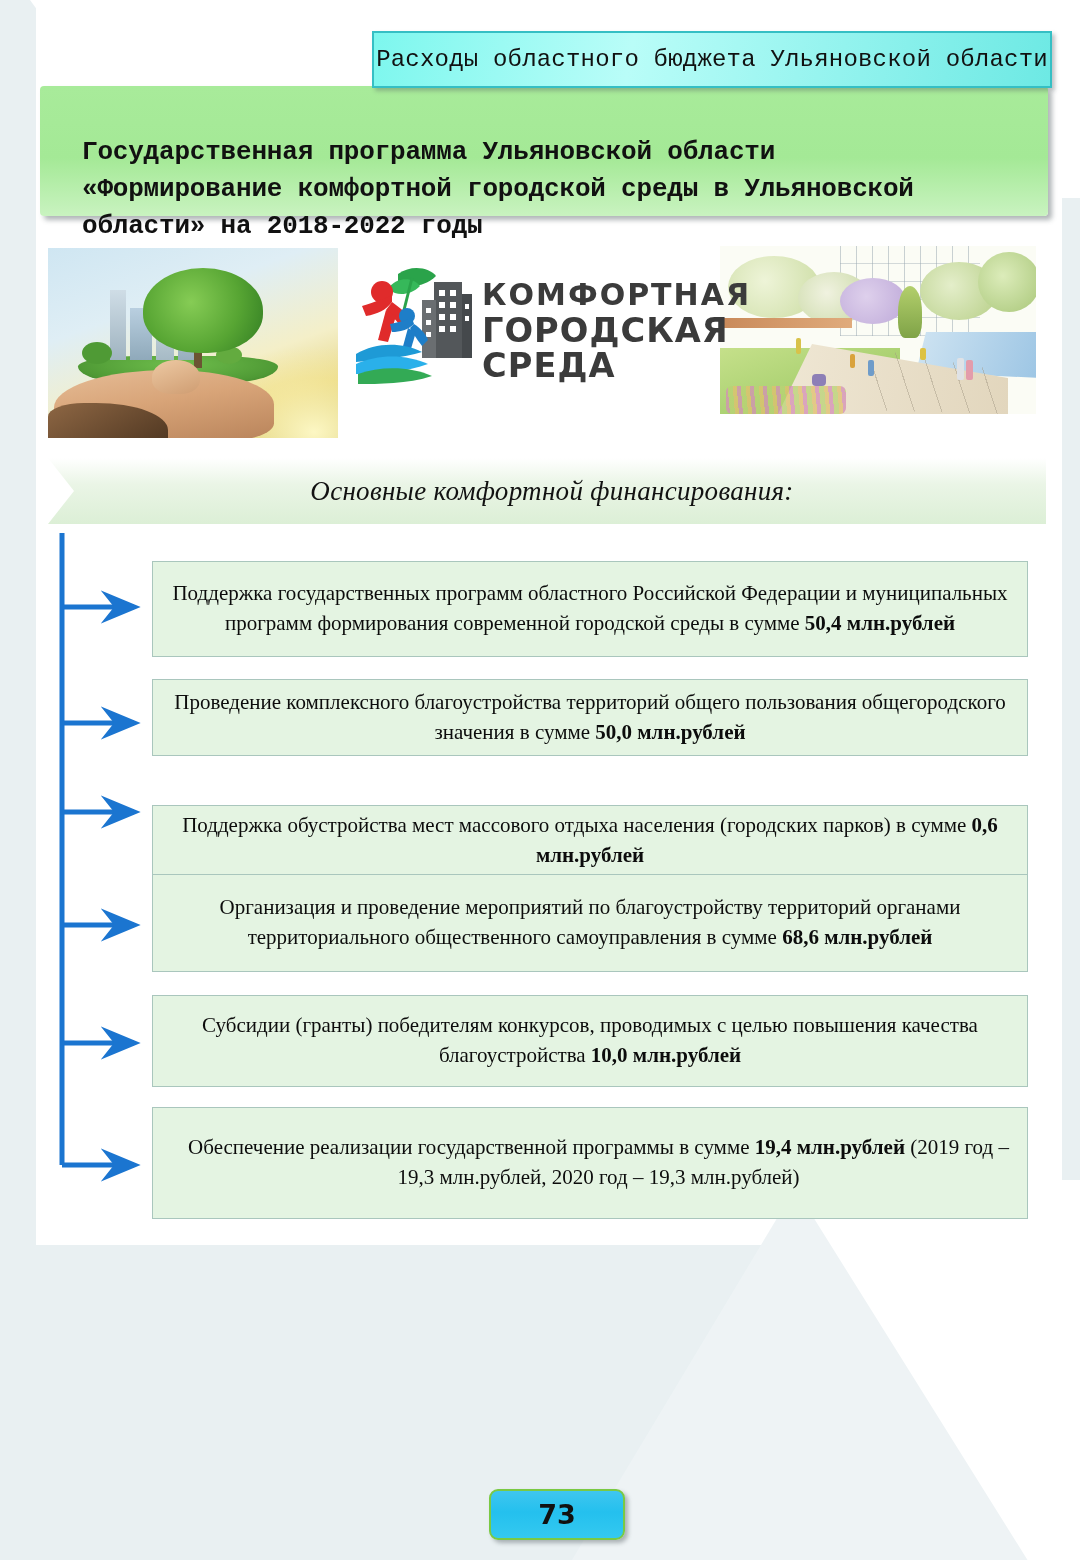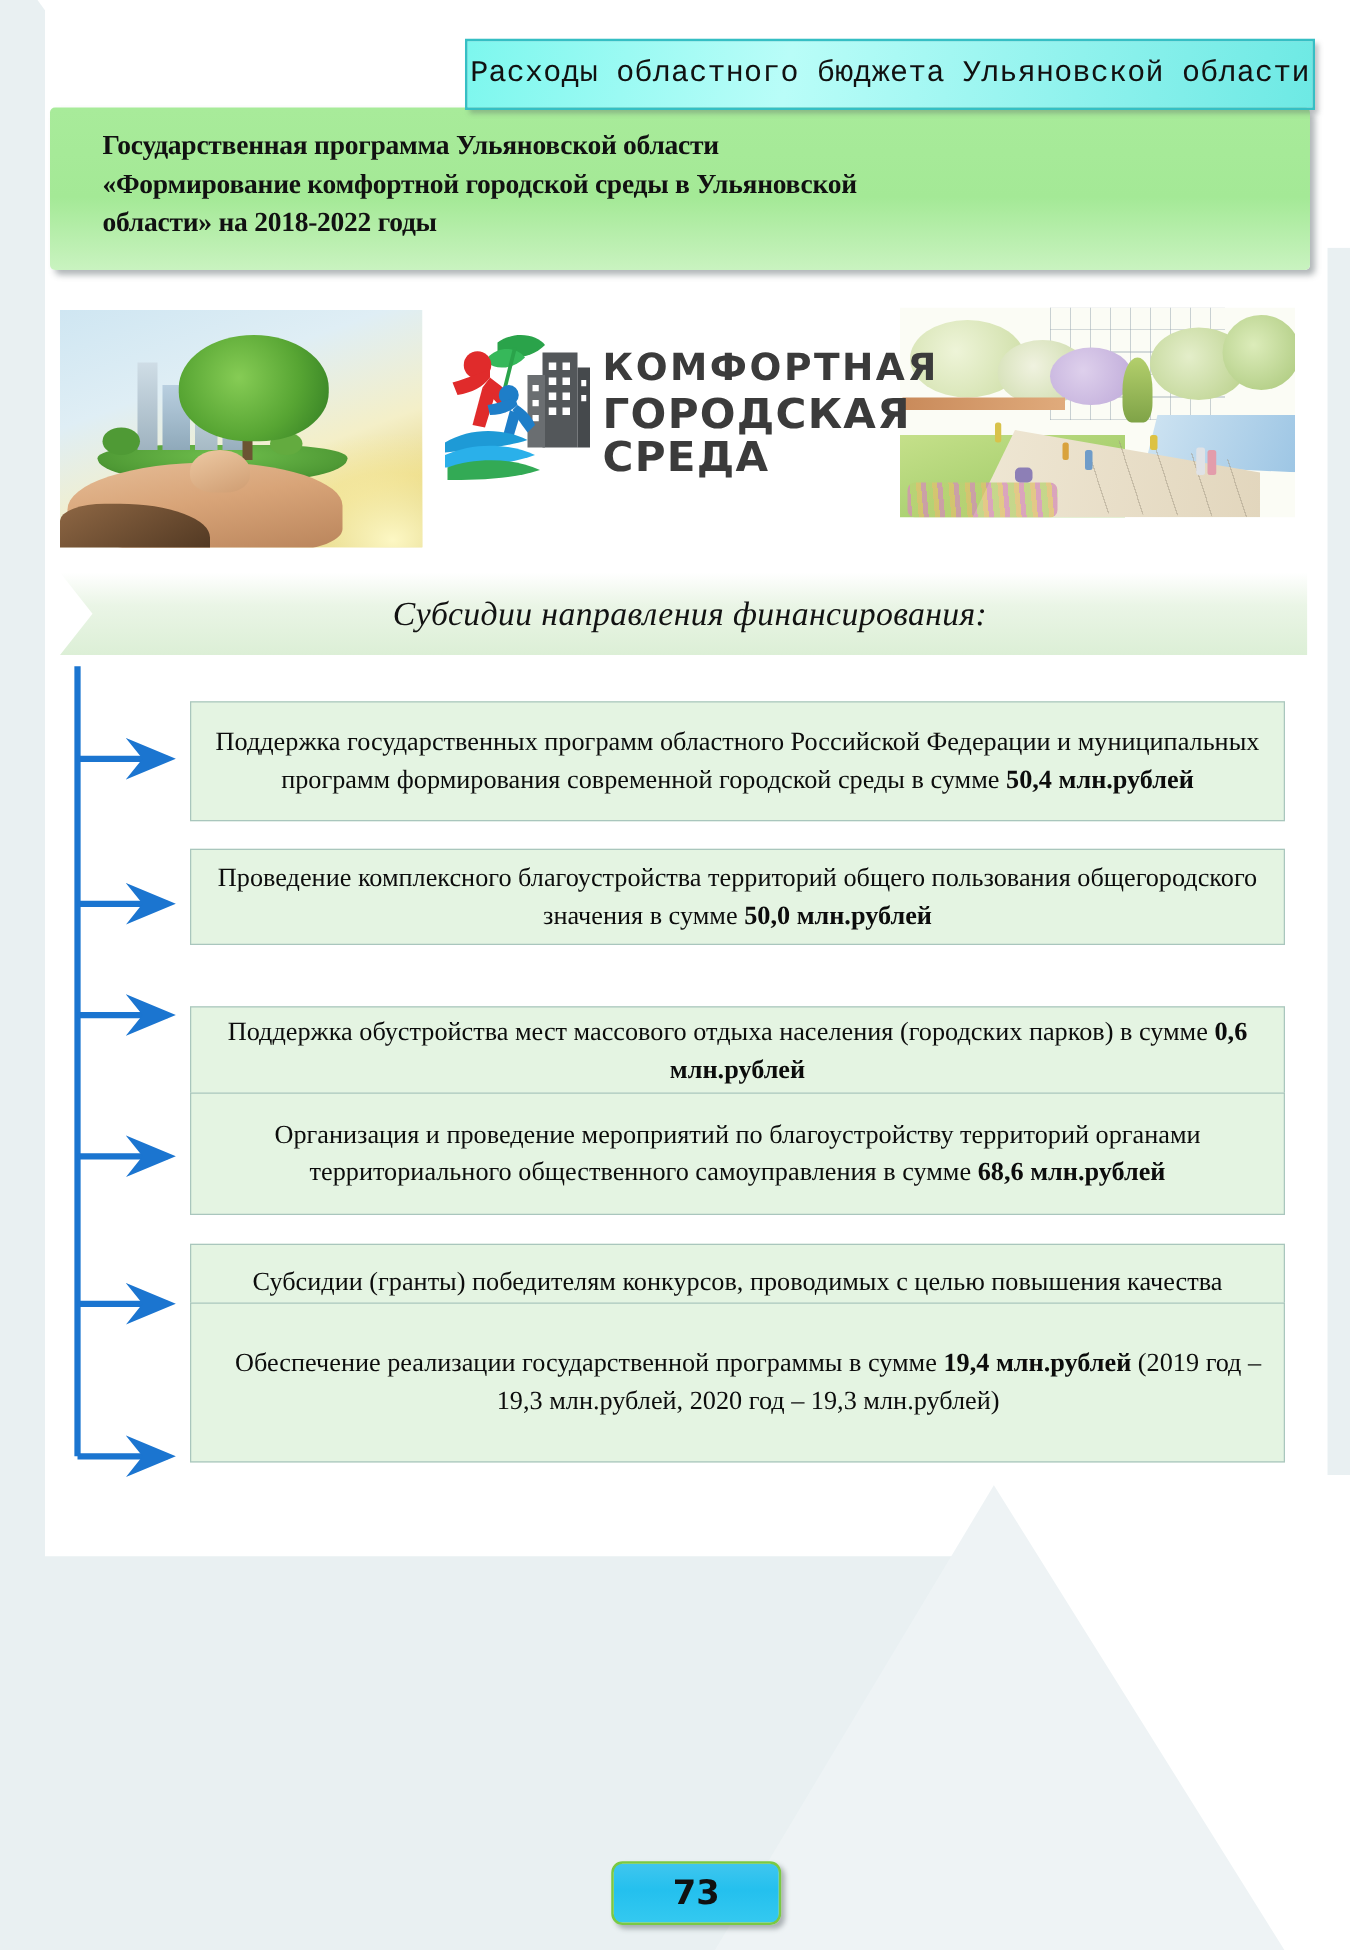--- a/index.html
+++ b/index.html
@@ -54,26 +54,27 @@
   #title-box{
     position:absolute;left:40px;top:86px;width:1008px;height:130px;
     background:linear-gradient(180deg,#a8eb9a 0%,#a4e996 55%,#c9f3c0 100%);
     border-radius:4px;
     box-shadow:4px 4px 5px rgba(70,80,85,.42);
     z-index:5;
     box-sizing:border-box;
     padding:14px 22px 10px 42px;
   }
   #title-text{
-    font-family:Liberation Serif, serif;
+    font-family:Liberation Mono, monospace;
     font-weight:bold;
-    font-size:22px;
+    font-size:26px;
     line-height:1.42;
     color:#111;
     letter-spacing:-.2px;
+    margin-top:34px;
   }
 
   .photo{position:absolute;overflow:hidden;}
 
   
   #photo-eco-city{left:48px;top:248px;width:290px;height:190px;}
   #photo-eco-city .sky{
     position:absolute;inset:0;
     background:linear-gradient(160deg,#cfe6f2 0%,#dfeef5 32%,#f4efc8 62%,#e8d98f 80%,#c9bc6a 100%);
   }
@@ -329,21 +330,21 @@
     <path d="M4 106 C26 96 54 96 76 106 C54 114 26 116 4 116 Z" fill="#2ab0ea"></path>
     <path d="M6 116 C28 108 58 108 80 118 C56 126 26 126 6 126 Z" fill="#33aa55"></path>
   </svg>
   <div id="logo-text">
     <div id="logo-line1">КОМФОРТНАЯ</div>
     <div id="logo-line2">ГОРОДСКАЯ СРЕДА</div>
   </div>
 </div>
 
 <div id="section-ribbon">
-  <span>Субсидии направления финансирования:</span>
+  <span>Основные комфортной финансирования:</span>
 </div>
 
 <svg id="connectors">
   <defs>
     <marker id="arw" viewBox="0 0 12 10" refX="10" refY="5" markerWidth="8" markerHeight="7" orient="auto">
       <path d="M0 0 L12 5 L0 10 L4 5 Z" fill="#1b75d0"></path>
     </marker>
   </defs>
 
   <path d="M62 533 L62 1165" stroke="#1b75d0" stroke-width="5" fill="none"></path>
@@ -369,19 +370,19 @@
 </div>
 
 <div class="item-box" style="top:874px;height:98px;">
   <p><span>Организация и проведение мероприятий по благоустройству территорий органами территориального общественного самоуправления в сумме </span><b>68,6 млн.рублей</b><span></span></p>
 </div>
 
 <div class="item-box" style="top:995px;height:92px;">
   <p><span>Субсидии (гранты) победителям конкурсов, проводимых с целью повышения качества благоустройства </span><b>10,0 млн.рублей</b><span></span></p>
 </div>
 
-<div class="item-box" style="top:1042px;height:128px;padding-left:31px;">
+<div class="item-box" style="top:1107px;height:112px;padding-left:31px;">
   <p><span>Обеспечение реализации государственной программы в сумме </span><b>19,4 млн.рублей</b><span> (2019 год – 19,3 млн.рублей, 2020 год – 19,3 млн.рублей)</span></p>
 </div>
 
 <div id="page-number">
   <span>73</span>
 </div>
 
 </body></html>

